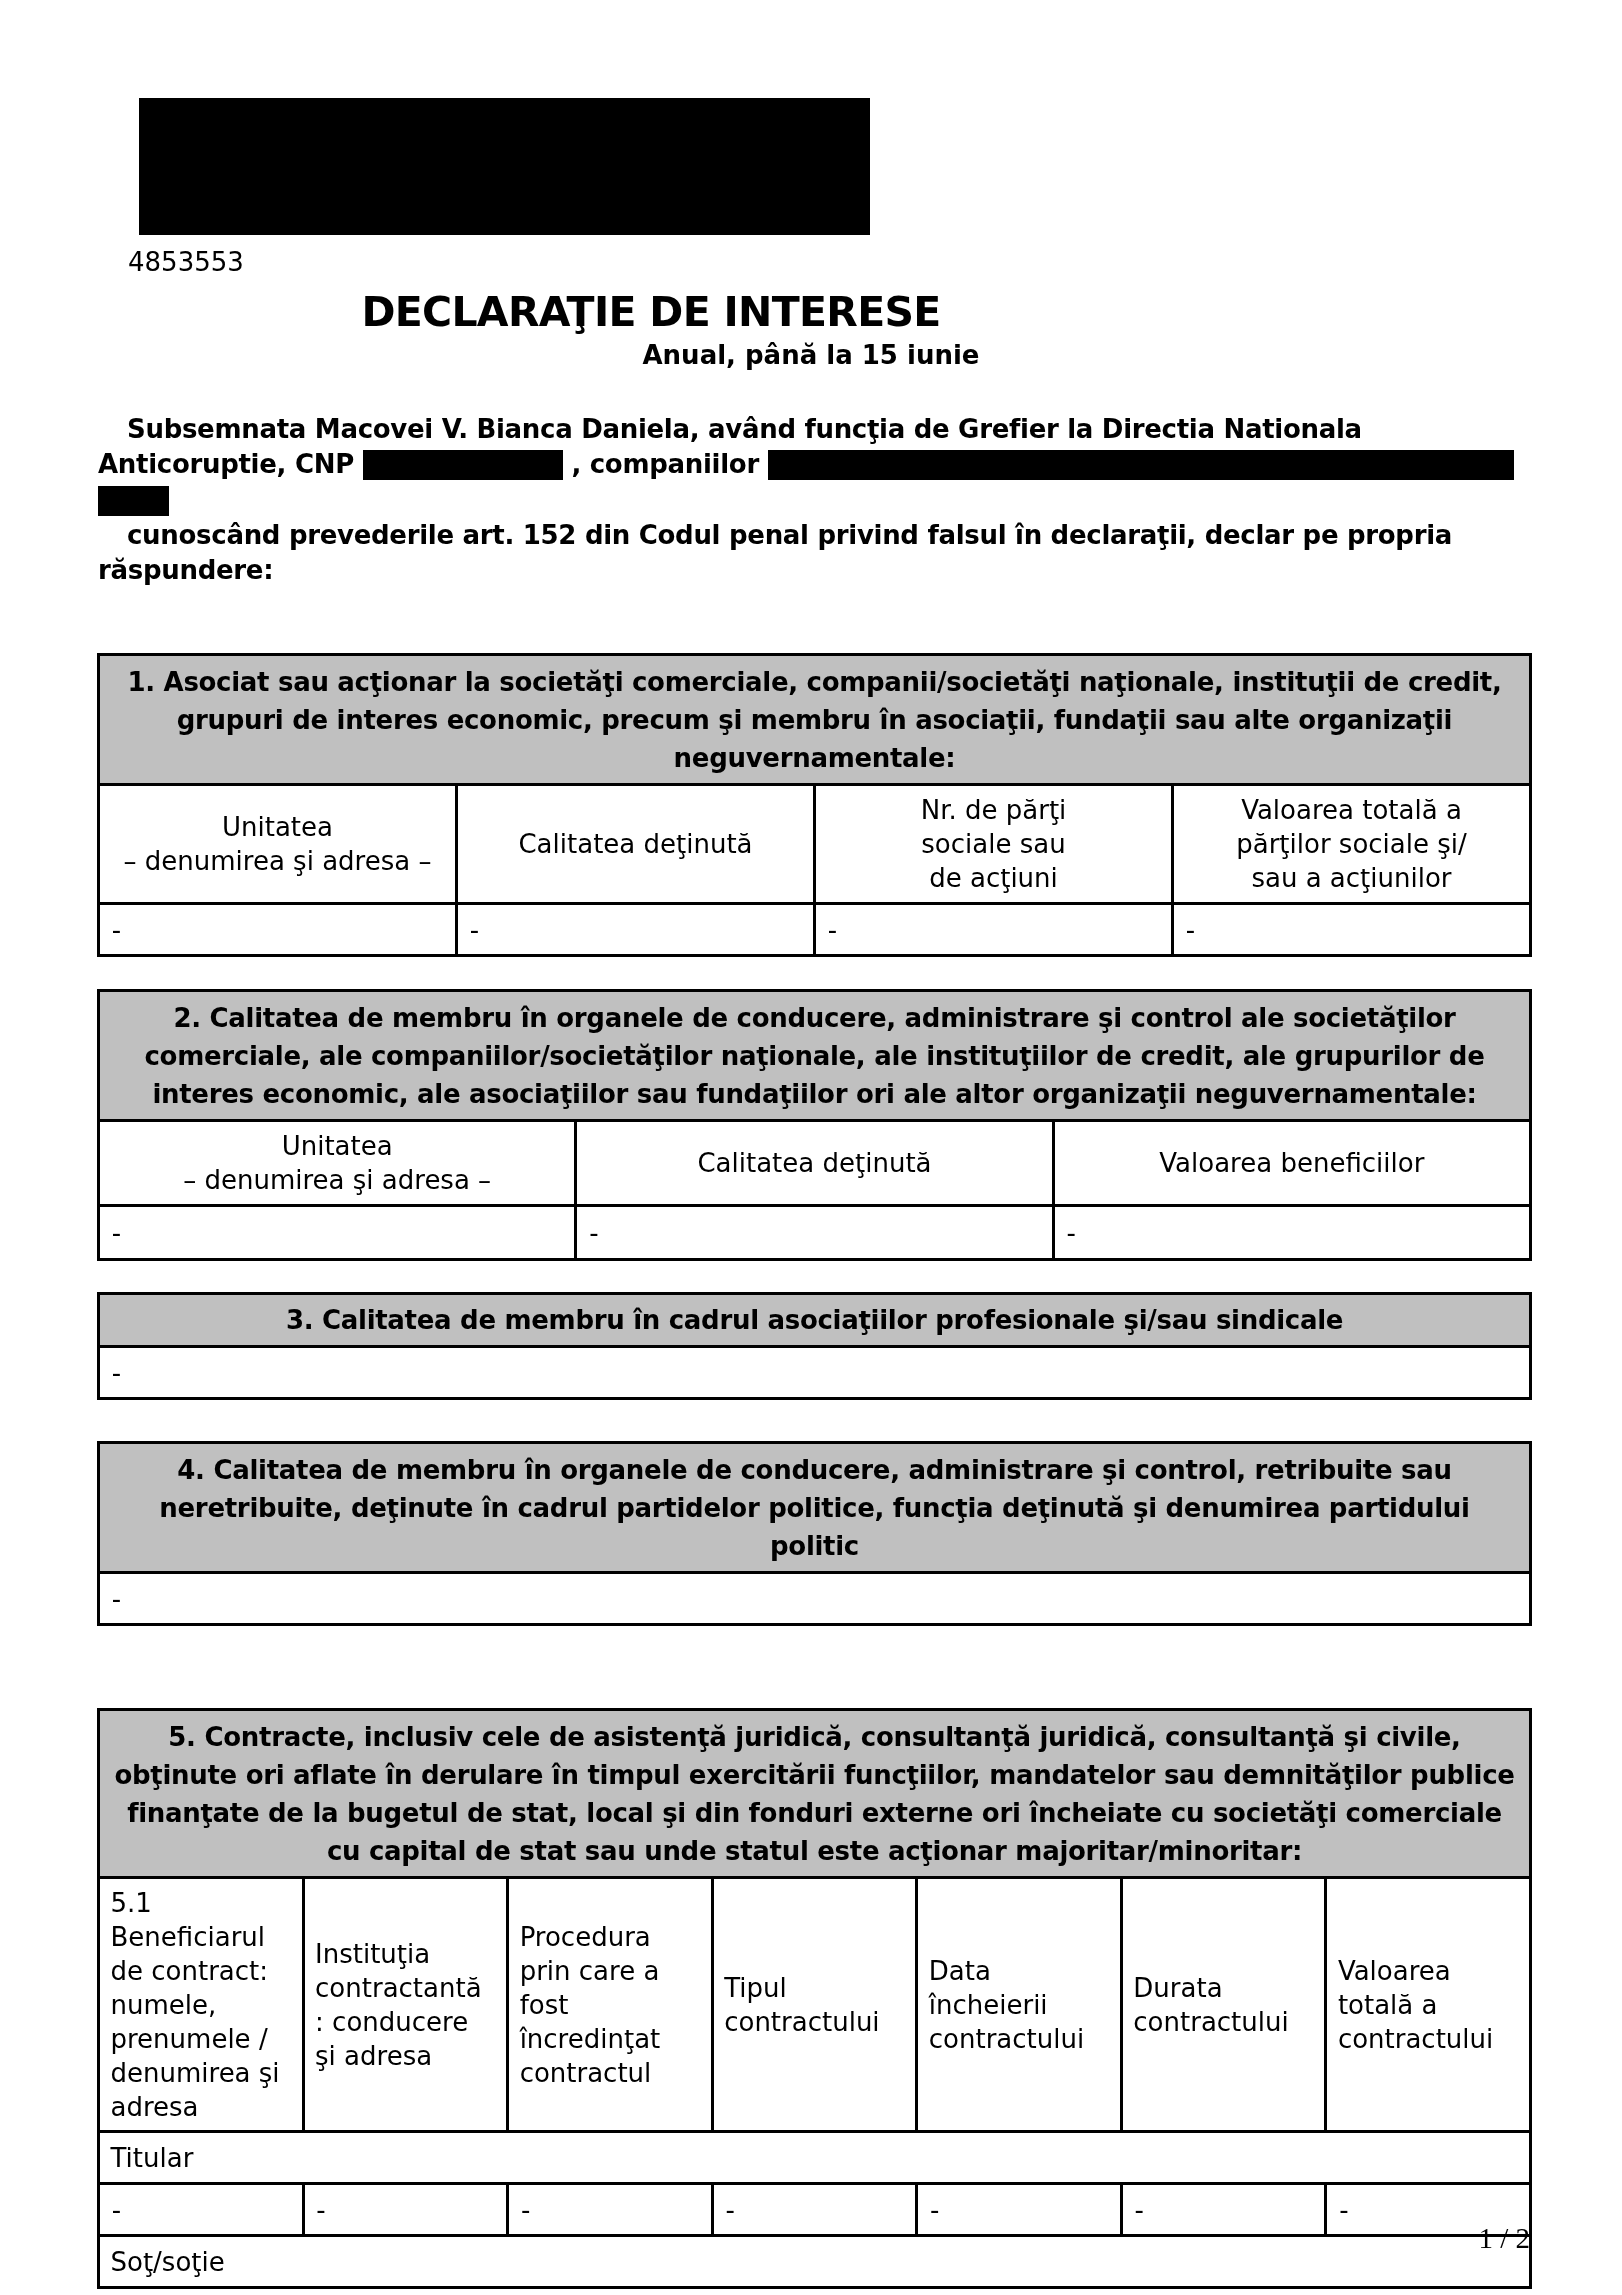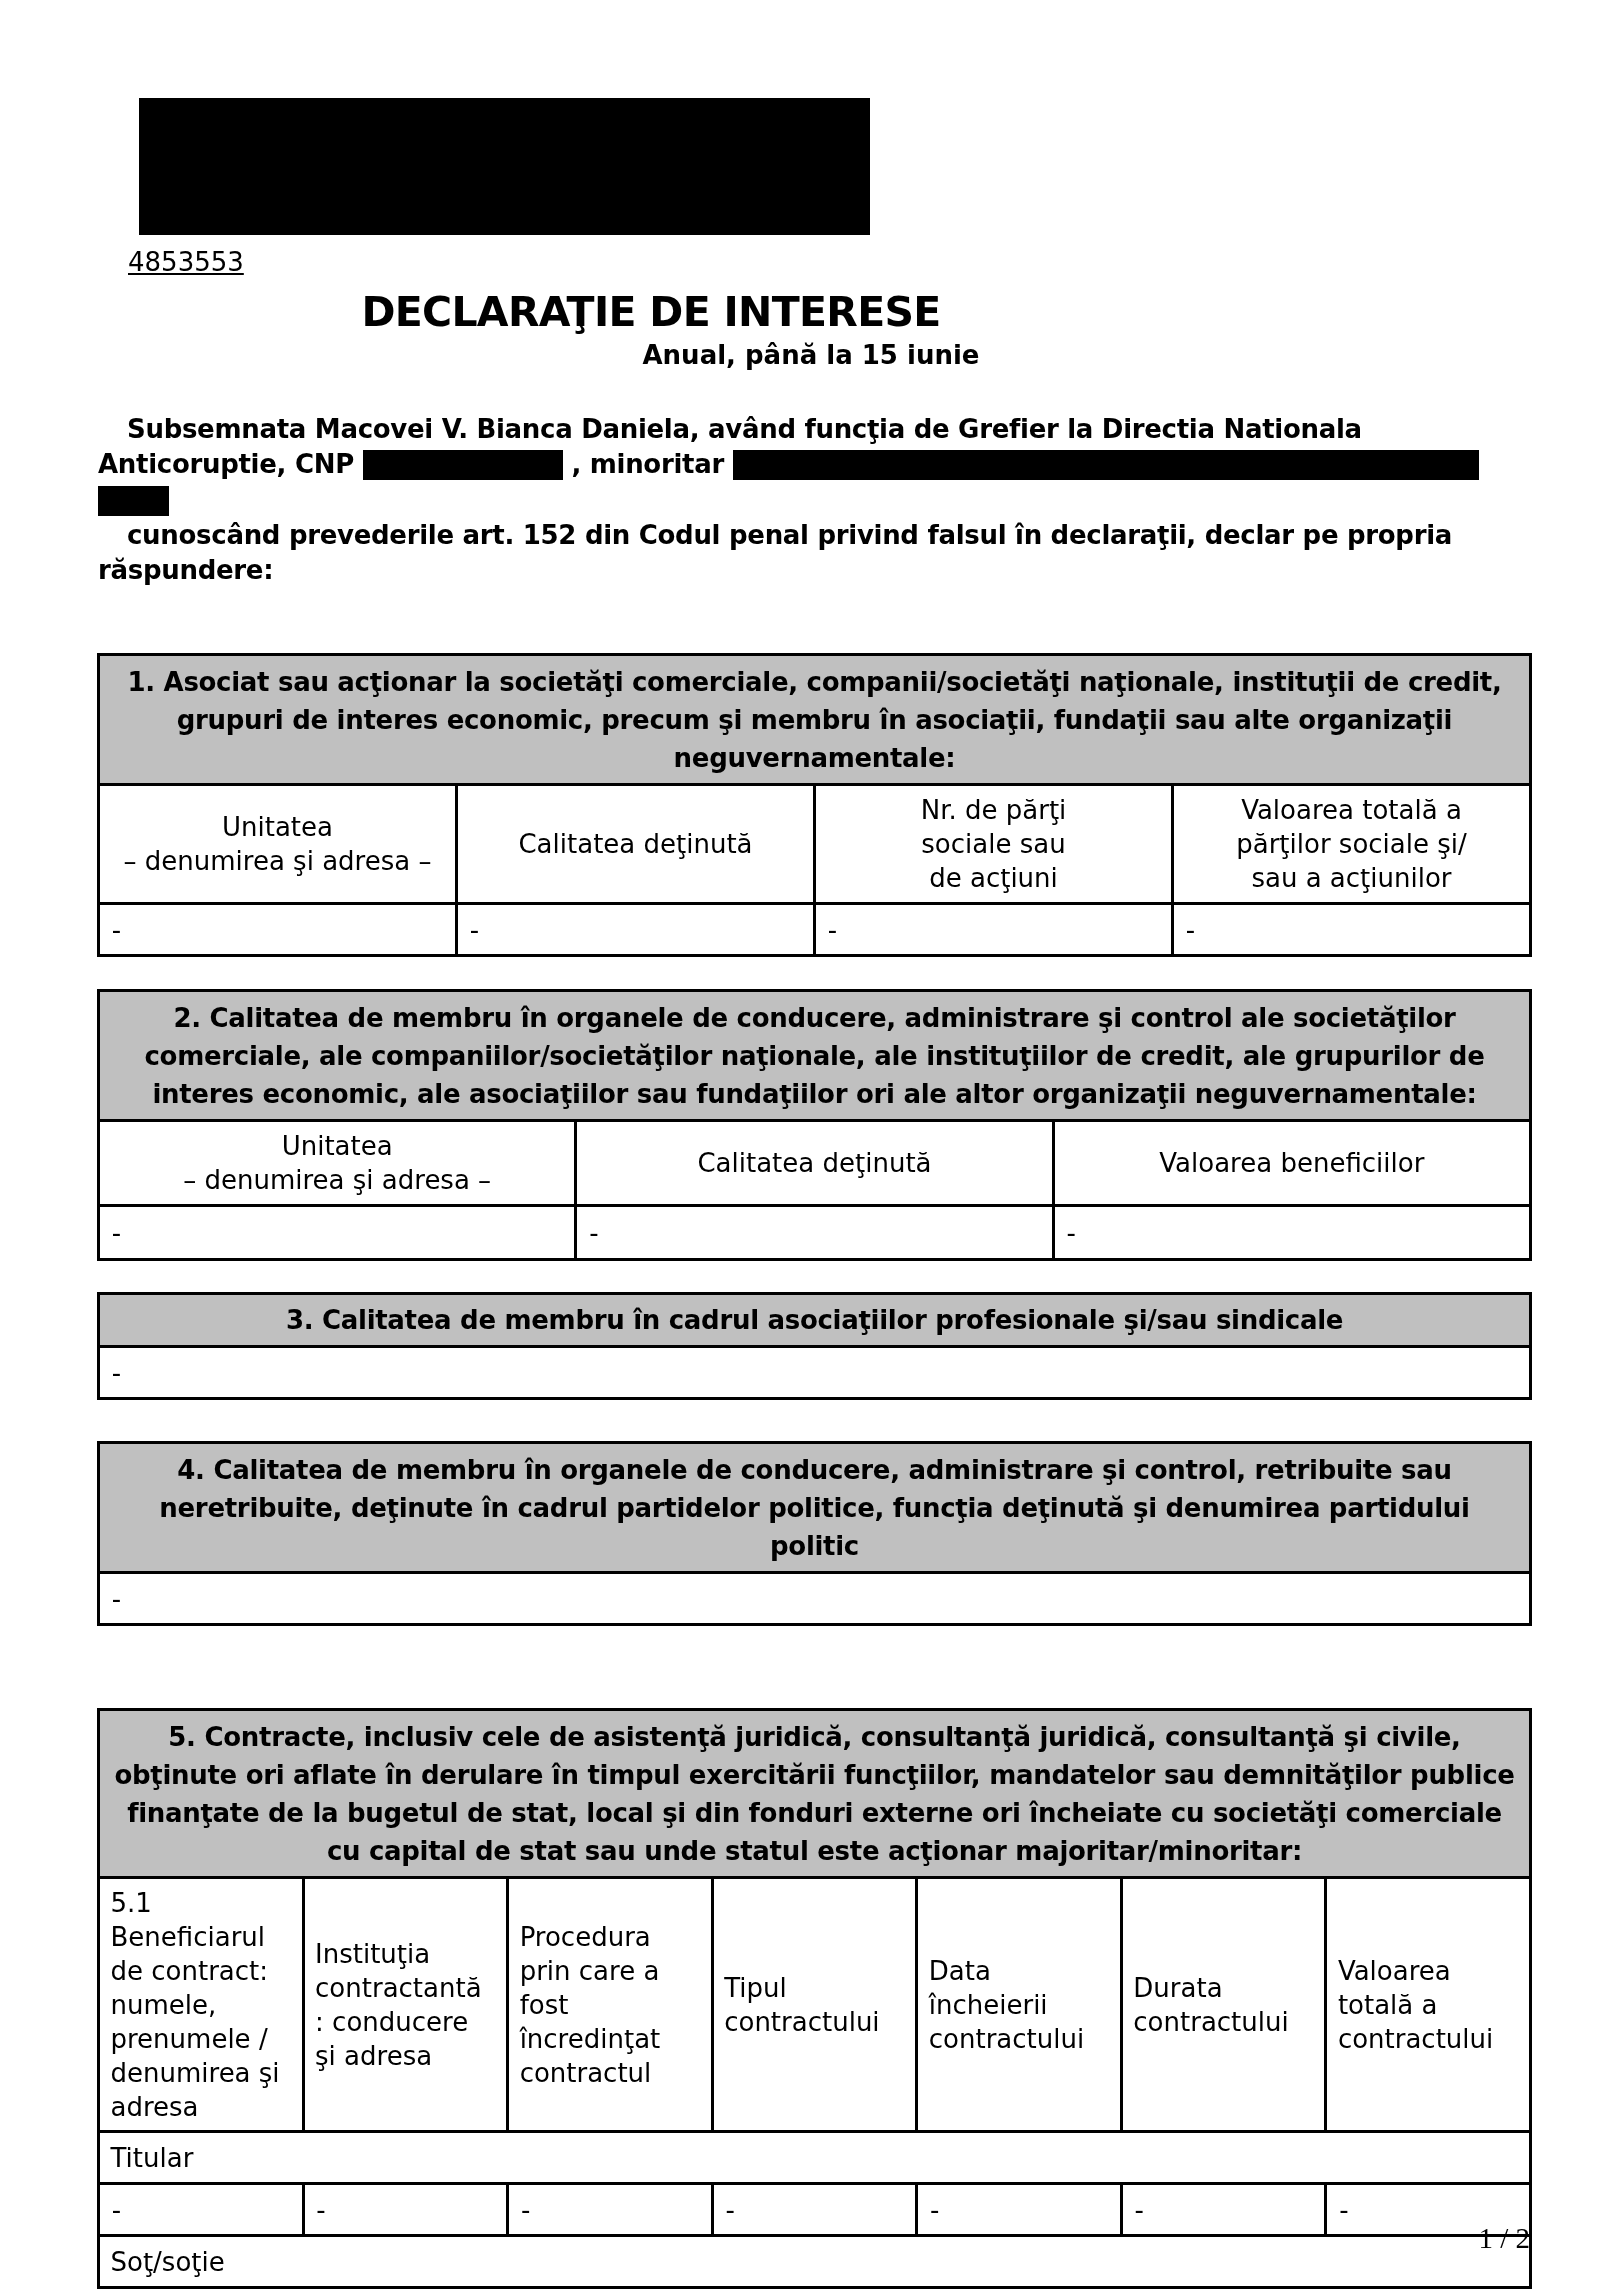--- a/index.html
+++ b/index.html
@@ -2,21 +2,21 @@
 <html style="font-size:10.5px"><head>
 <meta charset="utf-8">
 <style>
   html, body { margin: 0; padding: 0; background: #ffffff; }
   body {
     width: 1622px; height: 2295px; position: relative; overflow: hidden;
     font-family: "Liberation Sans", "DejaVu Sans", sans-serif; color: #000;
   }
   .barcode { position: absolute; left: 139px; top: 98px; width: 739px; height: 137px; display: flex; }
   .barcode span { display: block; height: 100%; }
-  .barcode-number { position: absolute; left: 128px; top: 247px; font-size: 26px; font-family: "DejaVu Sans", sans-serif; text-decoration: underline; }
+  .barcode-number { position: absolute; left: 128px; top: 247px; font-size: 26px; font-family: "DejaVu Sans", sans-serif; }
   .title { position: absolute; left: 0; width: 1302px; top: 288px; text-align: center; font-weight: bold; font-size: 41px; font-family: "DejaVu Sans", sans-serif; letter-spacing: -0.7px; }
   .subtitle { position: absolute; left: 0; width: 1622px; top: 340px; text-align: center; font-weight: bold; font-size: 26px; font-family: "DejaVu Sans", sans-serif; }
   .intro { position: absolute; left: 98px; width: 1433px; top: 412px; font-weight: bold; font-size: 26px; line-height: 35px; font-family: "DejaVu Sans", sans-serif; letter-spacing: -0.3px; }
   .intro .redact { display: inline-block; background: #000; height: 30px; vertical-align: -6.5px; }
   .intro .indent { display: inline-block; width: 29px; }
   table.sect { position: absolute; left: 97px; width: 1435px; border-collapse: collapse; font-family: "DejaVu Sans", sans-serif; font-size: 26px; table-layout: fixed; }
   table.sect td, table.sect th { border: 3.3px solid #000; padding: 0; }
   table.sect th.head { background: #c0c0c0; font-weight: bold; text-align: center; line-height: 38px; padding: 6.5px 13px; letter-spacing: -0.3px; }
   table.sect td.colh { text-align: center; font-weight: normal; line-height: 34px; }
   table.sect td.val { padding-left: 11.8px; vertical-align: middle; }
@@ -83,21 +83,21 @@
   </div>
 <div class="barcode-number">4853553</div>
 
 <div class="title">DECLARAŢIE DE INTERESE</div>
 <div class="subtitle">Anual, până la 15 iunie</div>
 
 <div class="intro">
   <span class="indent"></span><span>Subsemnata Macovei V. Bianca Daniela, având funcţia de Grefier la Directia Nationala</span><br>
   <span>Anticoruptie, CNP</span>
   <span class="redact" style="width:200px"></span>
-  <span>, minoritar</span>
+  <span>, companiilor</span>
   <span class="redact" style="width:746px"></span><br>
   <span class="redact" style="width:71px;margin-top:3.9px"></span><br>
   <span class="indent"></span><span>cunoscând prevederile art. 152 din Codul penal privind falsul în declaraţii, declar pe propria</span><br>
   <span>răspundere:</span>
 </div>
 
 <table class="sect" style="top:653px">
   <tbody>
       <tr>
         <th class="head" colspan="4">1. Asociat sau acţionar la societăţi comerciale, companii/societăţi naţionale, instituţii de credit, grupuri de interes economic, precum şi membru în asociaţii, fundaţii sau alte organizaţii neguvernamentale:</th>

